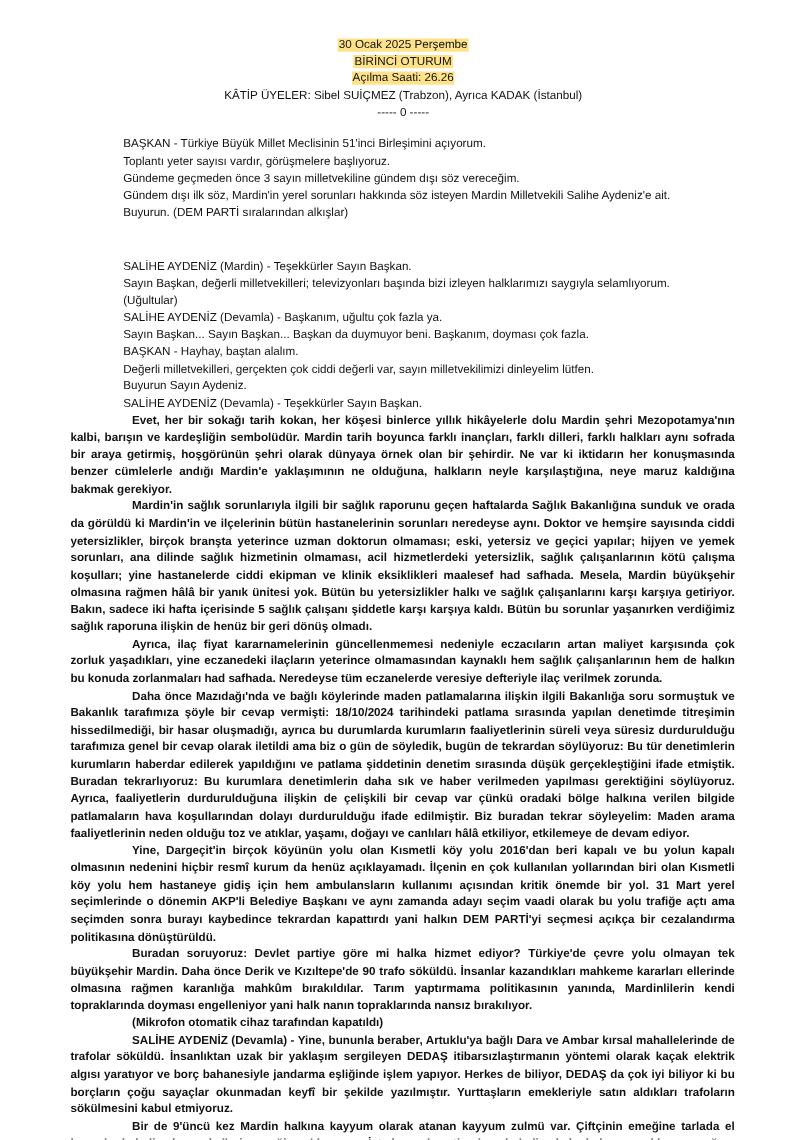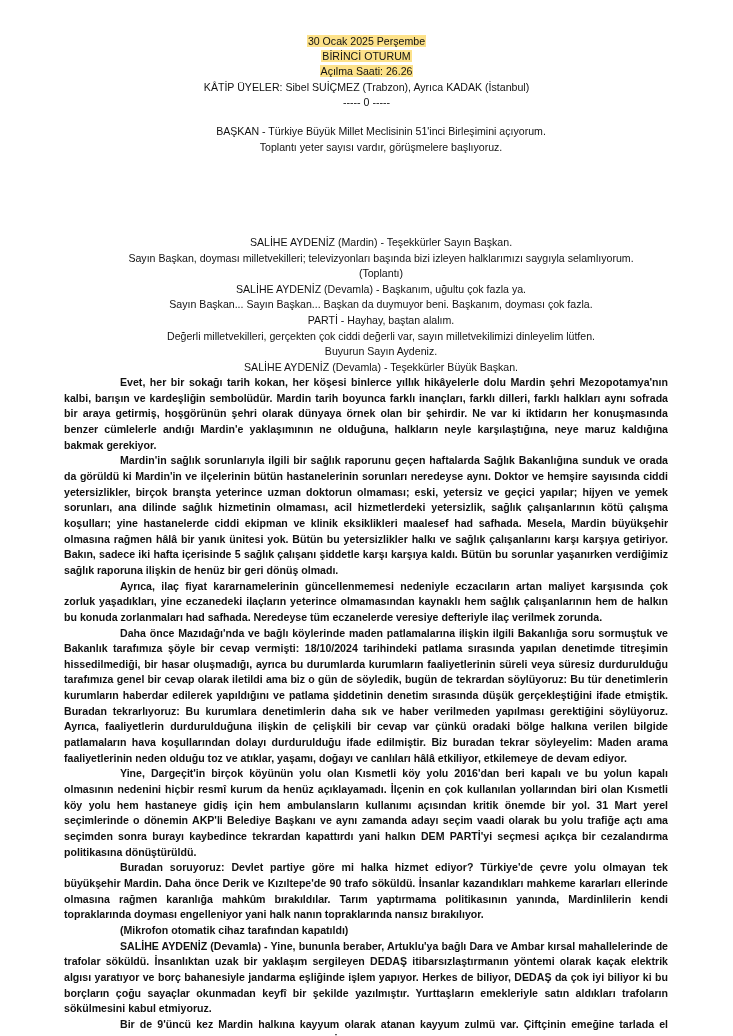--- a/index.html
+++ b/index.html
@@ -7,52 +7,55 @@
     width: 733px; height: 1036px; overflow: hidden; position: relative;
     font-family: "Liberation Sans", "DejaVu Sans", sans-serif;
     color: #111111; font-size: 10.6px;
   }
   .page { position: absolute; left: 0; top: 0; width: 733px; height: 1036px; border-radius: 28px; }
   .header { position: absolute; left: 0; top: 34px; width: 733px; text-align: center; line-height: 15.2px; }
   .header .hl { background: #fde28a; padding: 0 1px; }
   .header div { white-space: nowrap; }
   .body { position: absolute; left: 88px; width: 562px; line-height: 15.6px; }
   .line { white-space: nowrap; }
-  .ind { padding-left: 24px; text-align: center; }
+  .ind { padding-left: 24px; }
   .p { margin: 0; text-align: justify; }
   .p-indent { text-indent: 56px; }
 </style>
 </head>
 <body>
 
 <div class="page">
 
   <div class="header">
     <div><span class="hl">30 Ocak 2025 Perşembe</span></div>
     <div><span class="hl">BİRİNCİ OTURUM</span></div>
     <div><span class="hl">Açılma Saati: 26.26</span></div>
     <div>KÂTİP ÜYELER: Sibel SUİÇMEZ (Trabzon), Ayrıca KADAK (İstanbul)</div>
     <div>----- 0 -----</div>
   </div>
 
   <div class="body" style="top:124px;">
     <div class="line ind">BAŞKAN - Türkiye Büyük Millet Meclisinin 51'inci Birleşimini açıyorum.</div>
     <div class="line ind">Toplantı yeter sayısı vardır, görüşmelere başlıyoruz.</div>
+    <div class="line ind">Gündeme geçmeden önce 3 sayın milletvekiline gündem dışı söz vereceğim.</div>
+    <div class="line ind">Gündem dışı ilk söz, Mardin'in yerel sorunları hakkında söz isteyen Mardin Milletvekili Salihe Aydeniz'e ait.</div>
+    <div class="line ind">Buyurun. (DEM PARTİ sıralarından alkışlar)</div>
   </div>
 
   <div class="body" style="top:235px;">
     <div class="line ind">SALİHE AYDENİZ (Mardin) - Teşekkürler Sayın Başkan.</div>
-    <div class="line ind">Sayın Başkan, doyması milletvekilleri; televizyonları başında bizi izleyen halklarımızı saygıyla selamlıyorum.</div>
-    <div class="line ind">(Toplantı)</div>
+    <div class="line ind">Sayın Başkan, değerli milletvekilleri; televizyonları başında bizi izleyen halklarımızı saygıyla selamlıyorum.</div>
+    <div class="line ind">(Uğultular)</div>
     <div class="line ind">SALİHE AYDENİZ (Devamla) - Başkanım, uğultu çok fazla ya.</div>
     <div class="line ind">Sayın Başkan... Sayın Başkan... Başkan da duymuyor beni. Başkanım, doyması çok fazla.</div>
-    <div class="line ind">PARTİ - Hayhay, baştan alalım.</div>
+    <div class="line ind">BAŞKAN - Hayhay, baştan alalım.</div>
     <div class="line ind">Değerli milletvekilleri, gerçekten çok ciddi değerli var, sayın milletvekilimizi dinleyelim lütfen.</div>
     <div class="line ind">Buyurun Sayın Aydeniz.</div>
-    <div class="line ind">SALİHE AYDENİZ (Devamla) - Teşekkürler Büyük Başkan.</div>
+    <div class="line ind">SALİHE AYDENİZ (Devamla) - Teşekkürler Sayın Başkan.</div>
   </div>
 
   <div class="body" style="top:375px; left:64px; width:604px; line-height:15.65px;font-weight:bold;">
     <p class="p p-indent">Evet, her bir sokağı tarih kokan, her köşesi binlerce yıllık hikâyelerle dolu Mardin şehri Mezopotamya'nın kalbi, barışın ve kardeşliğin sembolüdür. Mardin tarih boyunca farklı inançları, farklı dilleri, farklı halkları aynı sofrada bir araya getirmiş, hoşgörünün şehri olarak dünyaya örnek olan bir şehirdir. Ne var ki iktidarın her konuşmasında benzer cümlelerle andığı Mardin'e yaklaşımının ne olduğuna, halkların neyle karşılaştığına, neye maruz kaldığına bakmak gerekiyor.</p>
     <p class="p p-indent">Mardin'in sağlık sorunlarıyla ilgili bir sağlık raporunu geçen haftalarda Sağlık Bakanlığına sunduk ve orada da görüldü ki Mardin'in ve ilçelerinin bütün hastanelerinin sorunları neredeyse aynı. Doktor ve hemşire sayısında ciddi yetersizlikler, birçok branşta yeterince uzman doktorun olmaması; eski, yetersiz ve geçici yapılar; hijyen ve yemek sorunları, ana dilinde sağlık hizmetinin olmaması, acil hizmetlerdeki yetersizlik, sağlık çalışanlarının kötü çalışma koşulları; yine hastanelerde ciddi ekipman ve klinik eksiklikleri maalesef had safhada. Mesela, Mardin büyükşehir olmasına rağmen hâlâ bir yanık ünitesi yok. Bütün bu yetersizlikler halkı ve sağlık çalışanlarını karşı karşıya getiriyor. Bakın, sadece iki hafta içerisinde 5 sağlık çalışanı şiddetle karşı karşıya kaldı. Bütün bu sorunlar yaşanırken verdiğimiz sağlık raporuna ilişkin de henüz bir geri dönüş olmadı.</p>
     <p class="p p-indent">Ayrıca, ilaç fiyat kararnamelerinin güncellenmemesi nedeniyle eczacıların artan maliyet karşısında çok zorluk yaşadıkları, yine eczanedeki ilaçların yeterince olmamasından kaynaklı hem sağlık çalışanlarının hem de halkın bu konuda zorlanmaları had safhada. Neredeyse tüm eczanelerde veresiye defteriyle ilaç verilmek zorunda.</p>
     <p class="p p-indent">Daha önce Mazıdağı'nda ve bağlı köylerinde maden patlamalarına ilişkin ilgili Bakanlığa soru sormuştuk ve Bakanlık tarafımıza şöyle bir cevap vermişti: 18/10/2024 tarihindeki patlama sırasında yapılan denetimde titreşimin hissedilmediği, bir hasar oluşmadığı, ayrıca bu durumlarda kurumların faaliyetlerinin süreli veya süresiz durdurulduğu tarafımıza genel bir cevap olarak iletildi ama biz o gün de söyledik, bugün de tekrardan söylüyoruz: Bu tür denetimlerin kurumların haberdar edilerek yapıldığını ve patlama şiddetinin denetim sırasında düşük gerçekleştiğini ifade etmiştik. Buradan tekrarlıyoruz: Bu kurumlara denetimlerin daha sık ve haber verilmeden yapılması gerektiğini söylüyoruz. Ayrıca, faaliyetlerin durdurulduğuna ilişkin de çelişkili bir cevap var çünkü oradaki bölge halkına verilen bilgide patlamaların hava koşullarından dolayı durdurulduğu ifade edilmiştir. Biz buradan tekrar söyleyelim: Maden arama faaliyetlerinin neden olduğu toz ve atıklar, yaşamı, doğayı ve canlıları hâlâ etkiliyor, etkilemeye de devam ediyor.</p>
     <p class="p p-indent">Yine, Dargeçit'in birçok köyünün yolu olan Kısmetli köy yolu 2016'dan beri kapalı ve bu yolun kapalı olmasının nedenini hiçbir resmî kurum da henüz açıklayamadı. İlçenin en çok kullanılan yollarından biri olan Kısmetli köy yolu hem hastaneye gidiş için hem ambulansların kullanımı açısından kritik önemde bir yol. 31 Mart yerel seçimlerinde o dönemin AKP'li Belediye Başkanı ve aynı zamanda adayı seçim vaadi olarak bu yolu trafiğe açtı ama seçimden sonra burayı kaybedince tekrardan kapattırdı yani halkın DEM PARTİ'yi seçmesi açıkça bir cezalandırma politikasına dönüştürüldü.</p>
     <p class="p p-indent">Buradan soruyoruz: Devlet partiye göre mi halka hizmet ediyor? Türkiye'de çevre yolu olmayan tek büyükşehir Mardin. Daha önce Derik ve Kızıltepe'de 90 trafo söküldü. İnsanlar kazandıkları mahkeme kararları ellerinde olmasına rağmen karanlığa mahkûm bırakıldılar. Tarım yaptırmama politikasının yanında, Mardinlilerin kendi topraklarında doyması engelleniyor yani halk nanın topraklarında nansız bırakılıyor.</p>
     <p class="p p-indent">(Mikrofon otomatik cihaz tarafından kapatıldı)</p>

